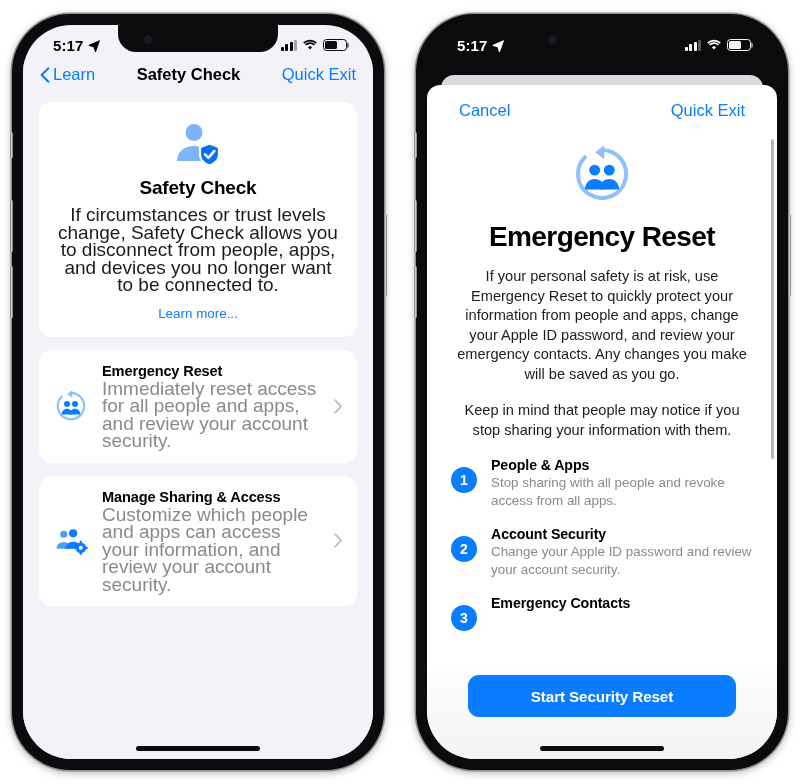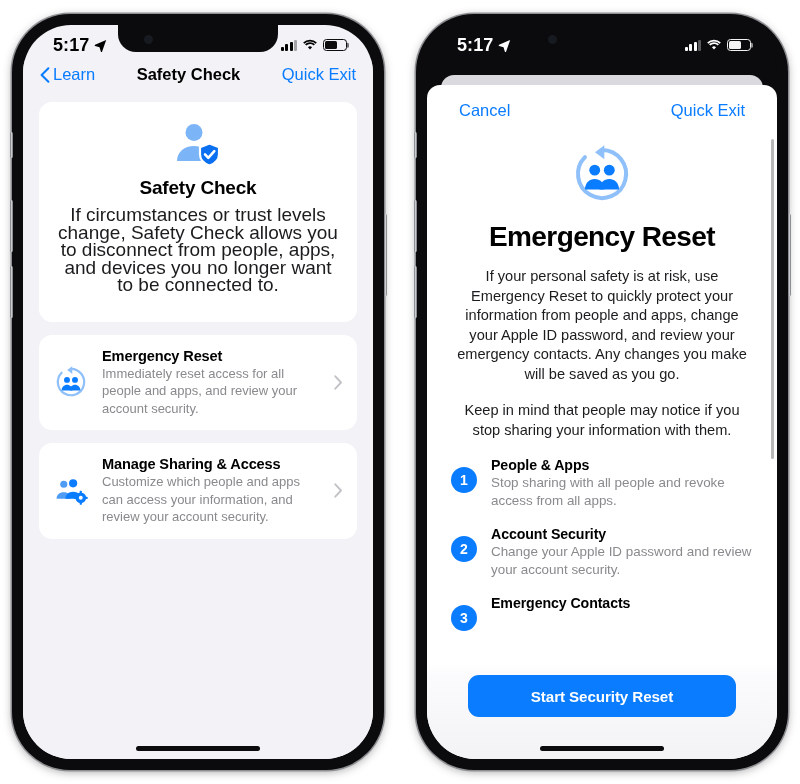--- a/index.html
+++ b/index.html
@@ -104,21 +104,21 @@
     justify-content: space-between;
     padding: 6px 26px 0 30px;
     z-index: 45;
     color: #000;
   }
   .statusbar.on-dark { color: #fff; }
   .st-left {
     display: flex;
     align-items: center;
     gap: 5px;
-    font-size: 18px;
+    font-size: 15px;
     font-weight: 700;
     letter-spacing: .1px;
   }
   .loc-arrow { display: block; }
   .st-right { display: flex; align-items: center; gap: 5px; }
 
   .bars { display: flex; align-items: flex-end; gap: 1.5px; height: 11px; }
   .bars i { width: 3px; background: currentColor; border-radius: 1px; display: block; }
   .bars i:nth-child(1) { height: 4px; }
   .bars i:nth-child(2) { height: 6.5px; }
@@ -201,21 +201,21 @@
   .row-icon { flex: 0 0 36px; display: flex; justify-content: center; }
   .row-text { flex: 1 1 auto; min-width: 0; }
   .row-title {
     font-size: 14.6px;
     font-weight: 700;
     color: #000;
     letter-spacing: -.15px;
     margin-bottom: 1px;
   }
   .row-sub {
-    font-size: 13px;
+    font-size: 19px;
     line-height: 17.5px;
     color: #8a8a8e;
   }
   .row-chev { flex: 0 0 14px; color: #c2c2c7; display: flex; justify-content: center; }
 
   
   .p2-screen { background: #0b0b0d; }
   .sheet-stack {
     position: absolute;
     top: 50px;
@@ -407,20 +407,21 @@
           <div class="hero-icon">
             <svg width="50" height="46" viewBox="0 0 50 46">
               <circle cx="21" cy="10.5" r="8.5" fill="#7cb4f8"></circle>
               <path d="M4 39c0-9.2 7.6-15 17-15 4 0 7.6 1 10.4 2.8V39H4z" fill="#7cb4f8"></path>
               <path d="M36.5 21.5l9.5 3.6v7.1c0 5.3-4 9.4-9.5 11.3-5.5-1.9-9.5-6-9.5-11.3v-7.1l9.5-3.6z" fill="#0a6ff0" stroke="#fff" stroke-width="2.2"></path>
               <path d="M32 32.4l3.3 3.4 6-6.6" stroke="#fff" stroke-width="2.6" fill="none" stroke-linecap="round" stroke-linejoin="round"></path>
             </svg>
           </div>
           <div class="card-title">Safety Check</div>
           <div class="card-desc">If circumstances or trust levels change, Safety Check allows you to disconnect from people, apps, and devices you no longer want to be connected to.</div>
+          <div class="learn-more">Learn more...</div>
         </div>
 
         <div class="row-card">
           <div class="row-icon">
             <svg width="34" height="34" viewBox="0 0 40 40">
               <path d="M20 4.5a15.5 15.5 0 1 1-11 4.6" stroke="#8fc0f9" stroke-width="2.6" fill="none" stroke-linecap="round"></path>
               <path d="M21.5 1.5 15.5 6l6 4.5z" fill="#8fc0f9"></path>
               <circle cx="15.3" cy="17.5" r="3.5" fill="#0a7cff"></circle>
               <circle cx="24.7" cy="17.5" r="3.5" fill="#0a7cff"></circle>
               <path d="M9 30c0-4.2 2.9-6.8 6.3-6.8S21.6 25.8 21.6 30H9z" fill="#0a7cff"></path>

